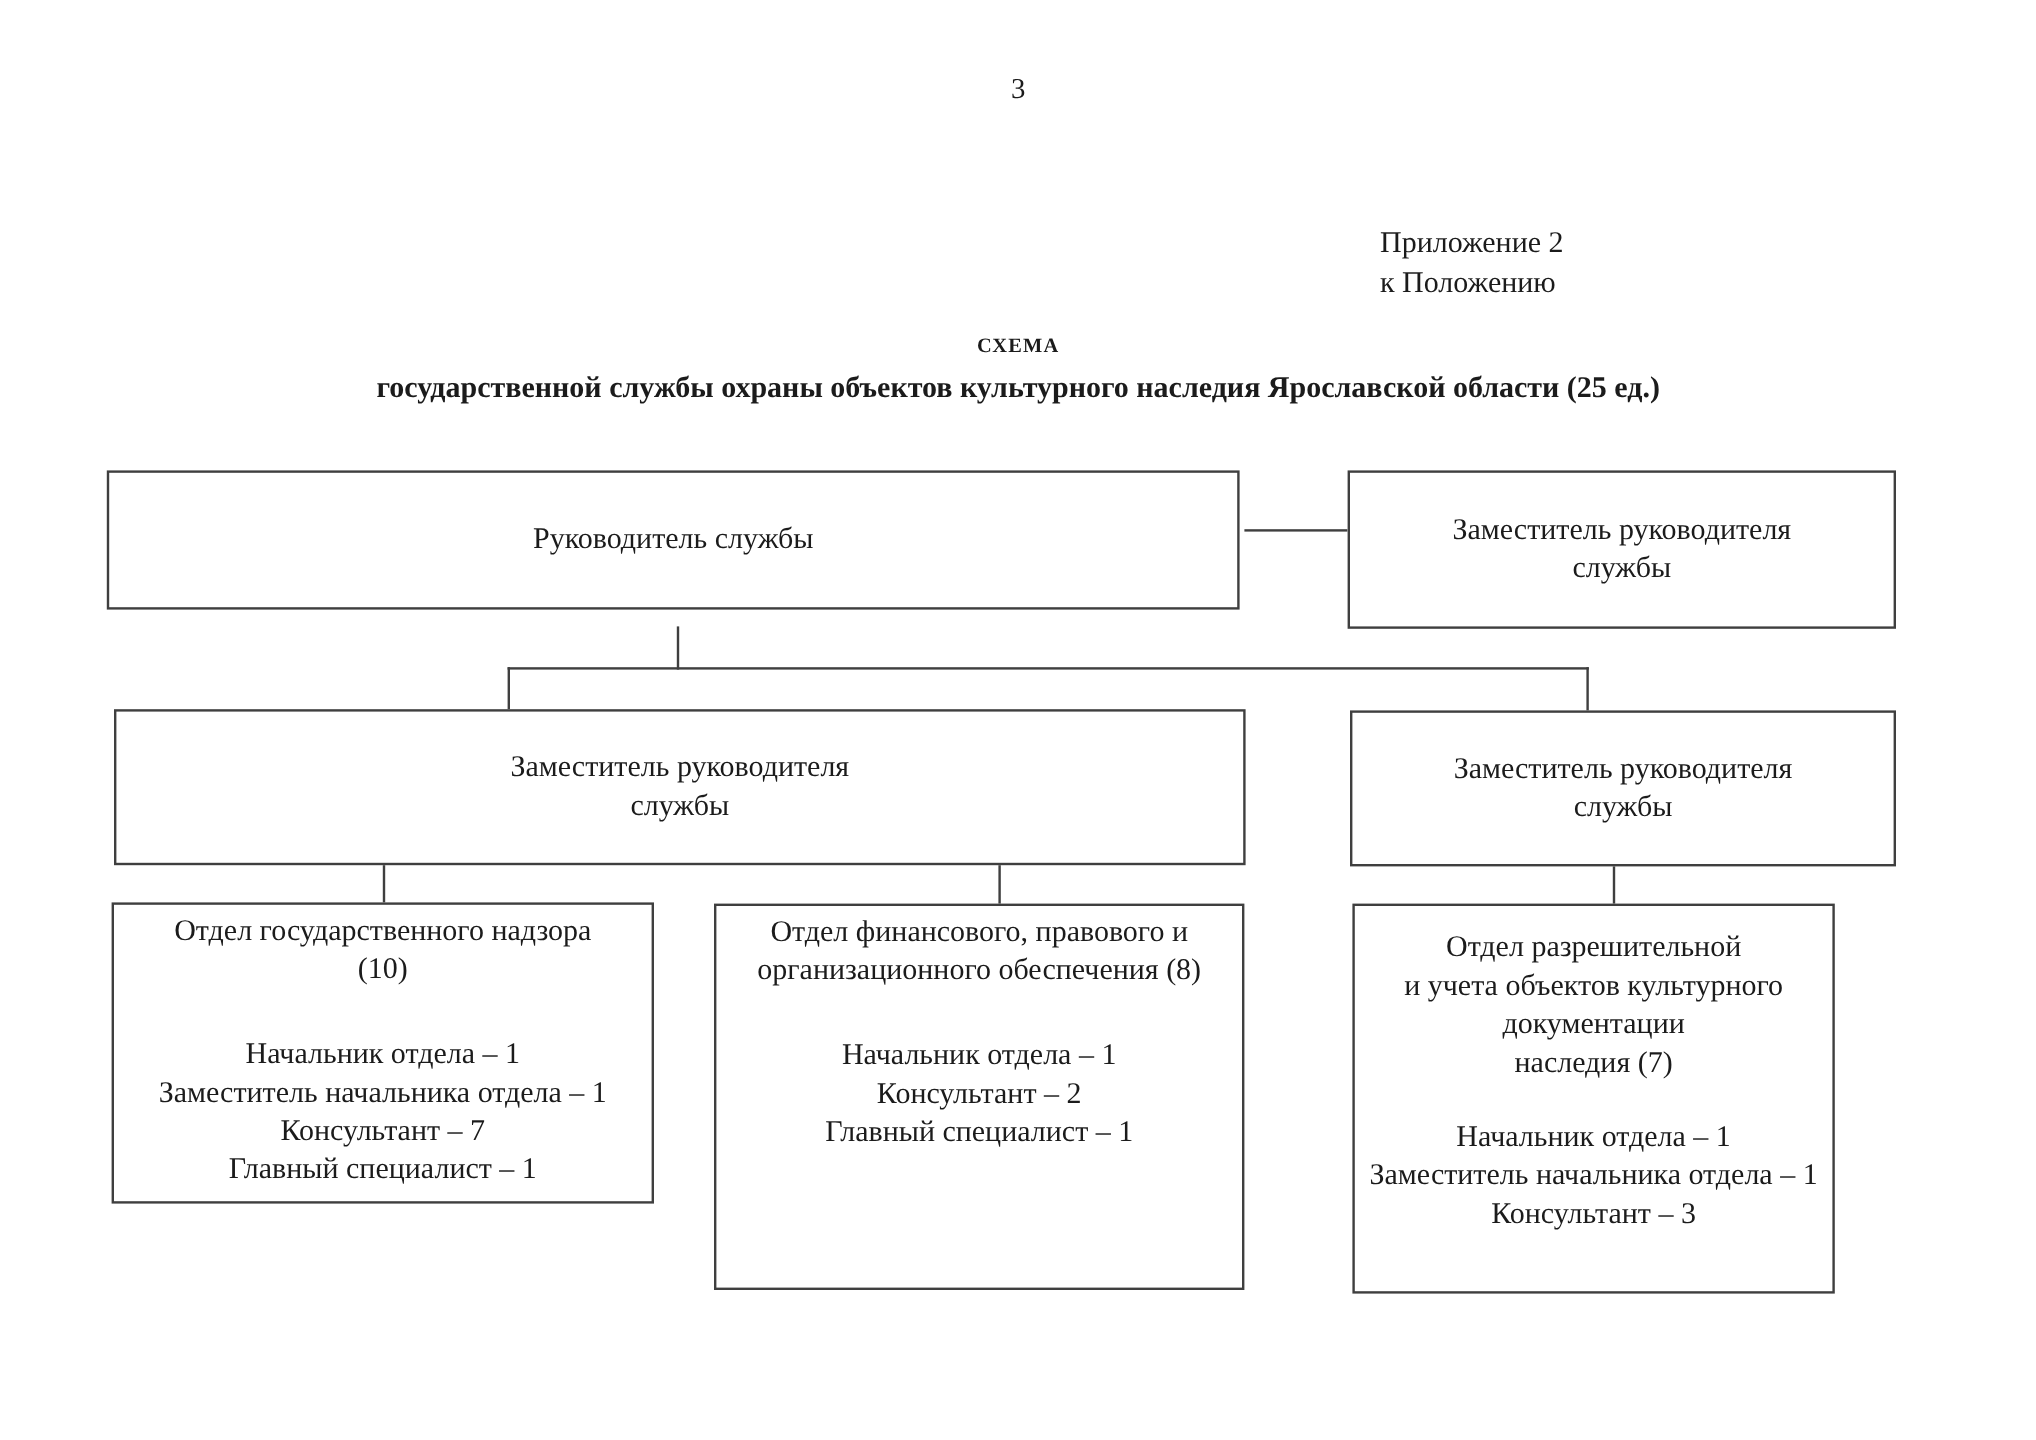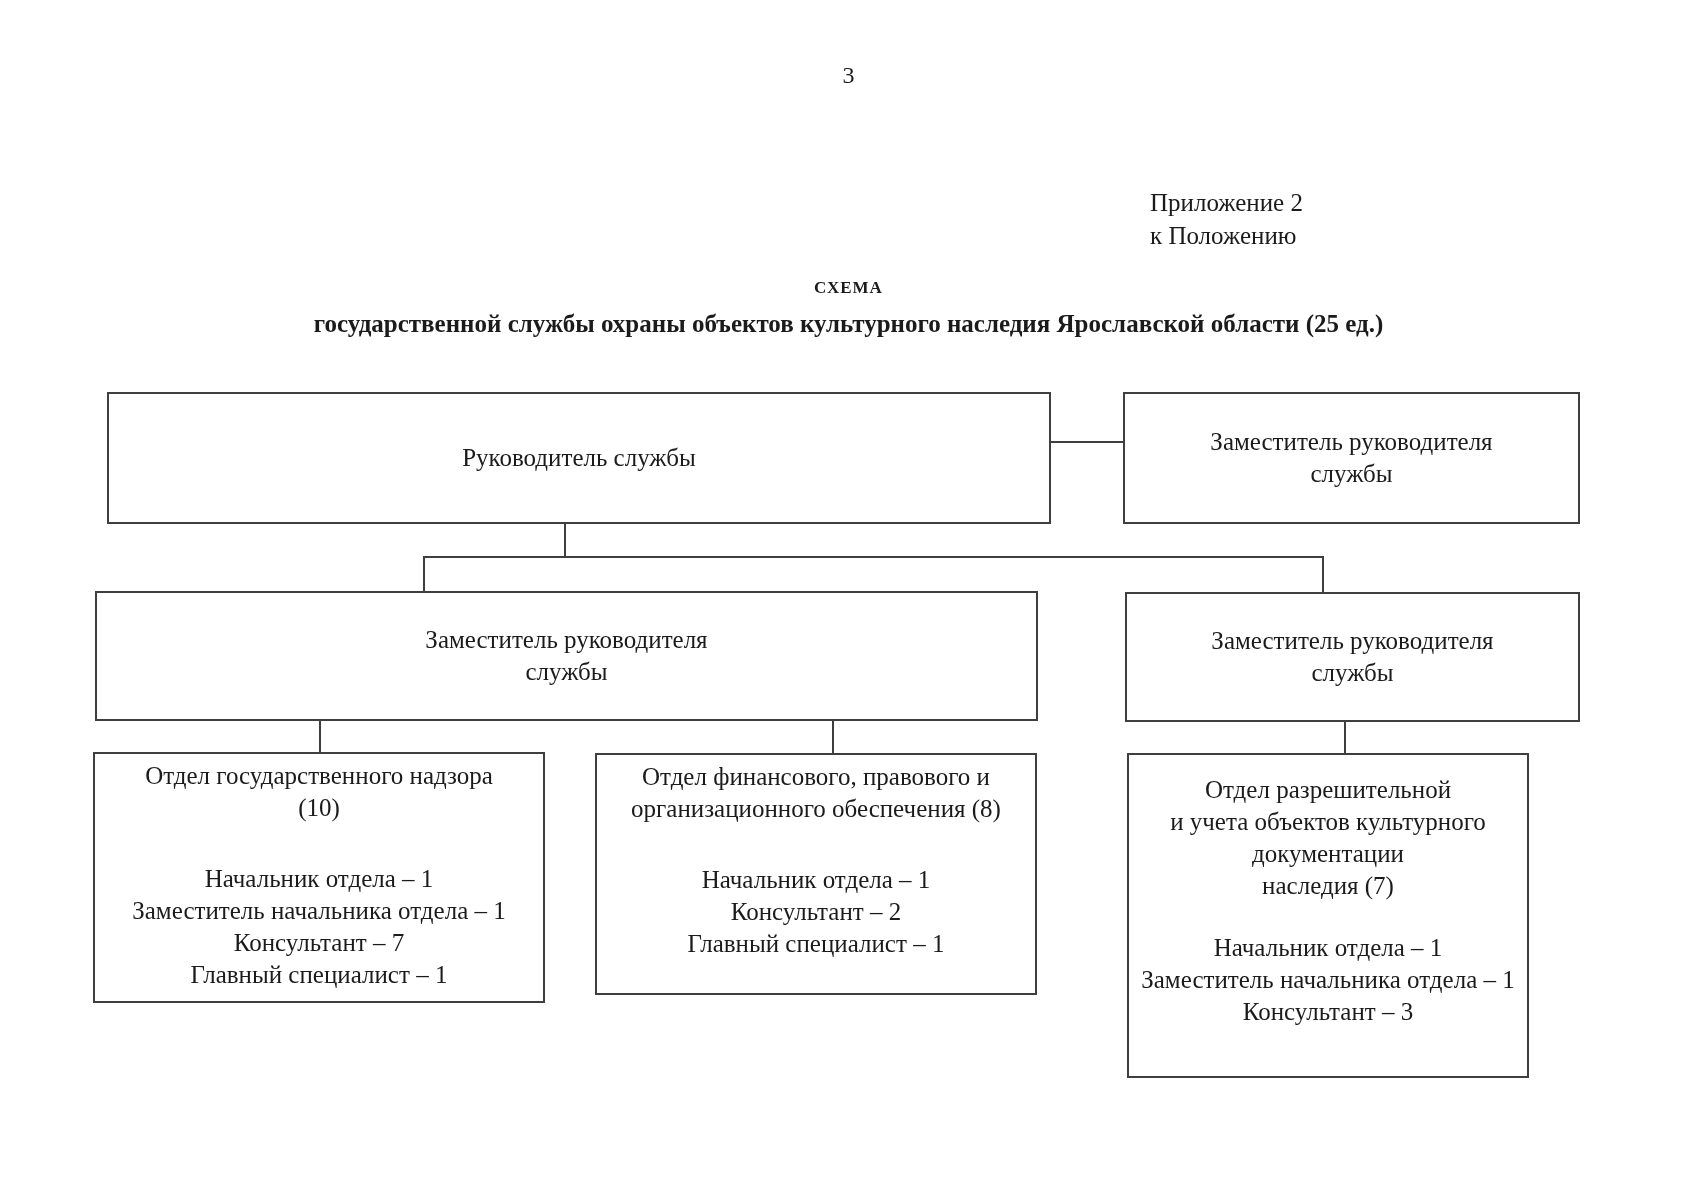--- a/index.html
+++ b/index.html
@@ -59,26 +59,26 @@
     font-size: 25px;
     line-height: 32px;
     text-align: center;
   }
   .box.center {
     display: flex;
     flex-direction: column;
     justify-content: center;
     align-items: center;
   }
-  .box-head       { left: 107px;   top: 392px; width: 944px; height: 132px; }
+  .box-head       { left: 89px;   top: 392px; width: 944px; height: 116px; }
   .box-dep-top    { left: 1123px; top: 392px; width: 457px; height: 132px; }
   .box-dep-left   { left: 95px;   top: 591px; width: 943px; height: 130px; }
   .box-dep-right  { left: 1125px; top: 592px; width: 455px; height: 130px; }
   .box-dept-1     { left: 93px;   top: 752px; width: 452px; height: 251px; padding-top: 6px; }
-  .box-dept-2     { left: 595px;  top: 753px; width: 442px; height: 242px; padding-top: 6px; }
+  .box-dept-2     { left: 595px;  top: 753px; width: 442px; height: 322px; padding-top: 6px; }
   .box-dept-3     { left: 1127px; top: 753px; width: 402px; height: 325px; padding-top: 19px; }
   .dept-staff-1, .dept-staff-2 { margin-top: 39px; }
   .dept-staff-3 { margin-top: 30px; }
   .line { display: block; }
   .connector {
     position: absolute;
     background: #3f3f3f;
   }
   .c-head-deptop { left: 1037px; top: 441px; width: 86px;  height: 2px; }
   .c-head-drop   { left: 564px;  top: 522px; width: 2px;   height: 36px; }

